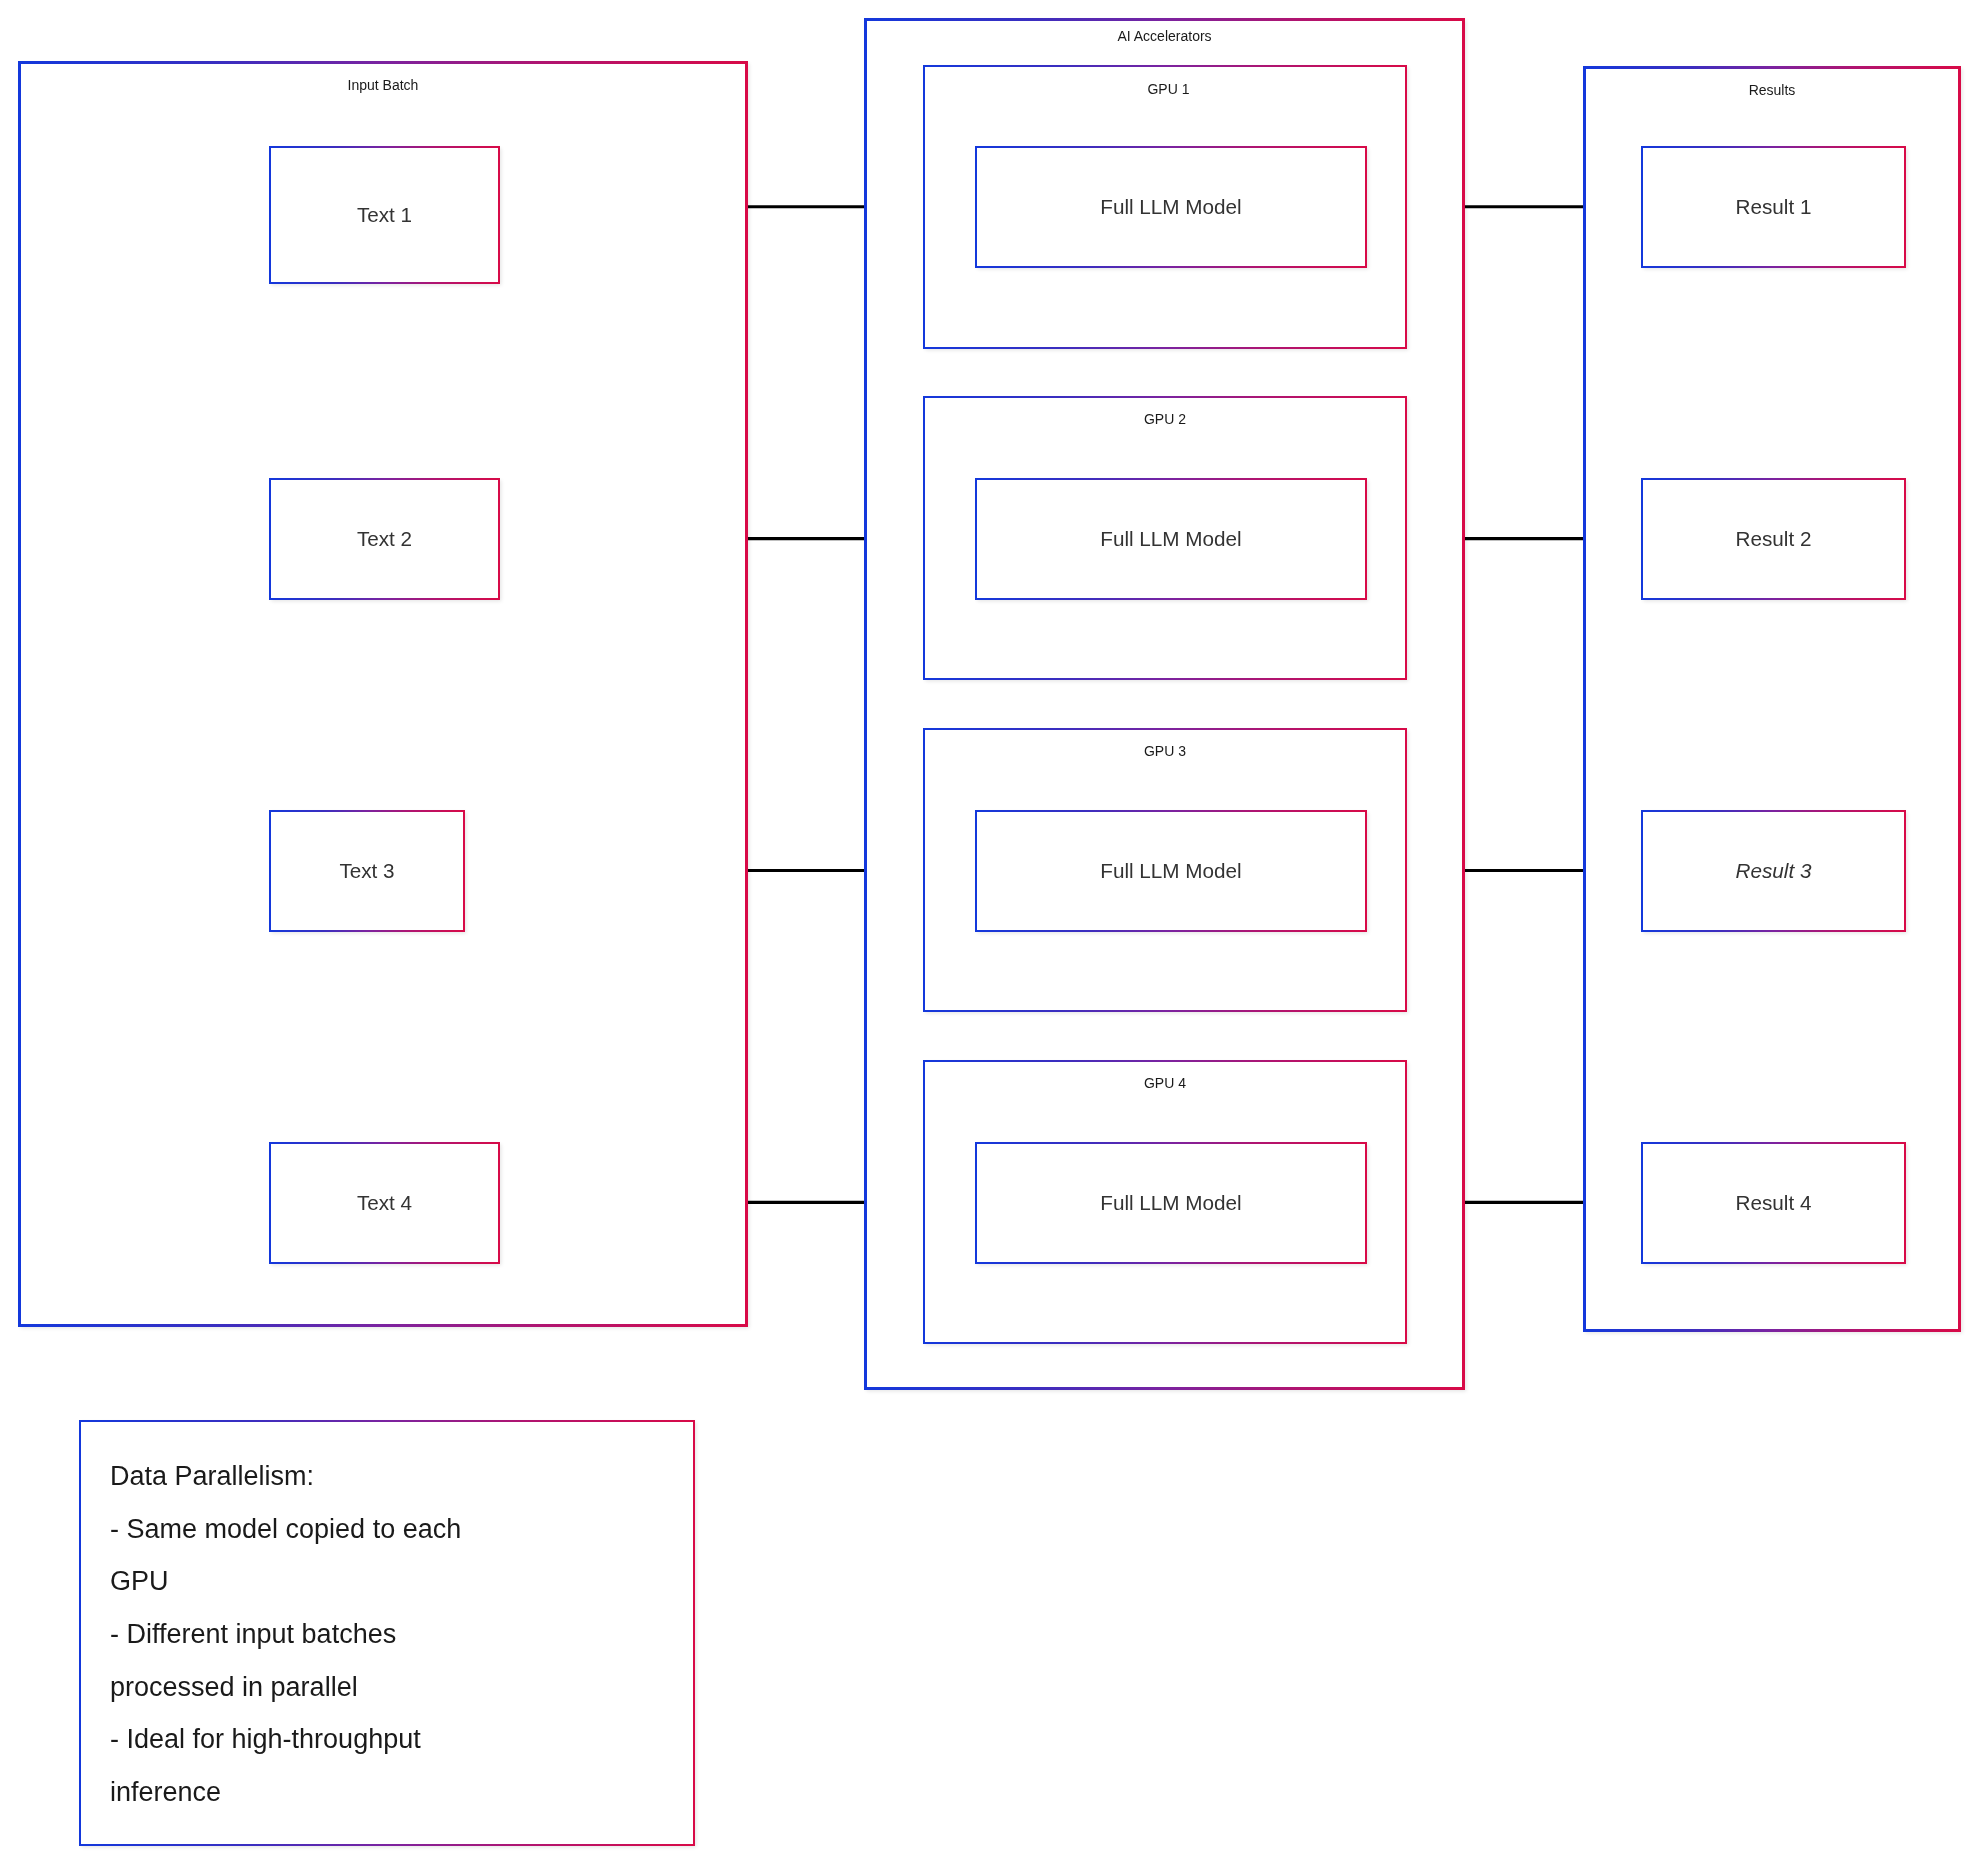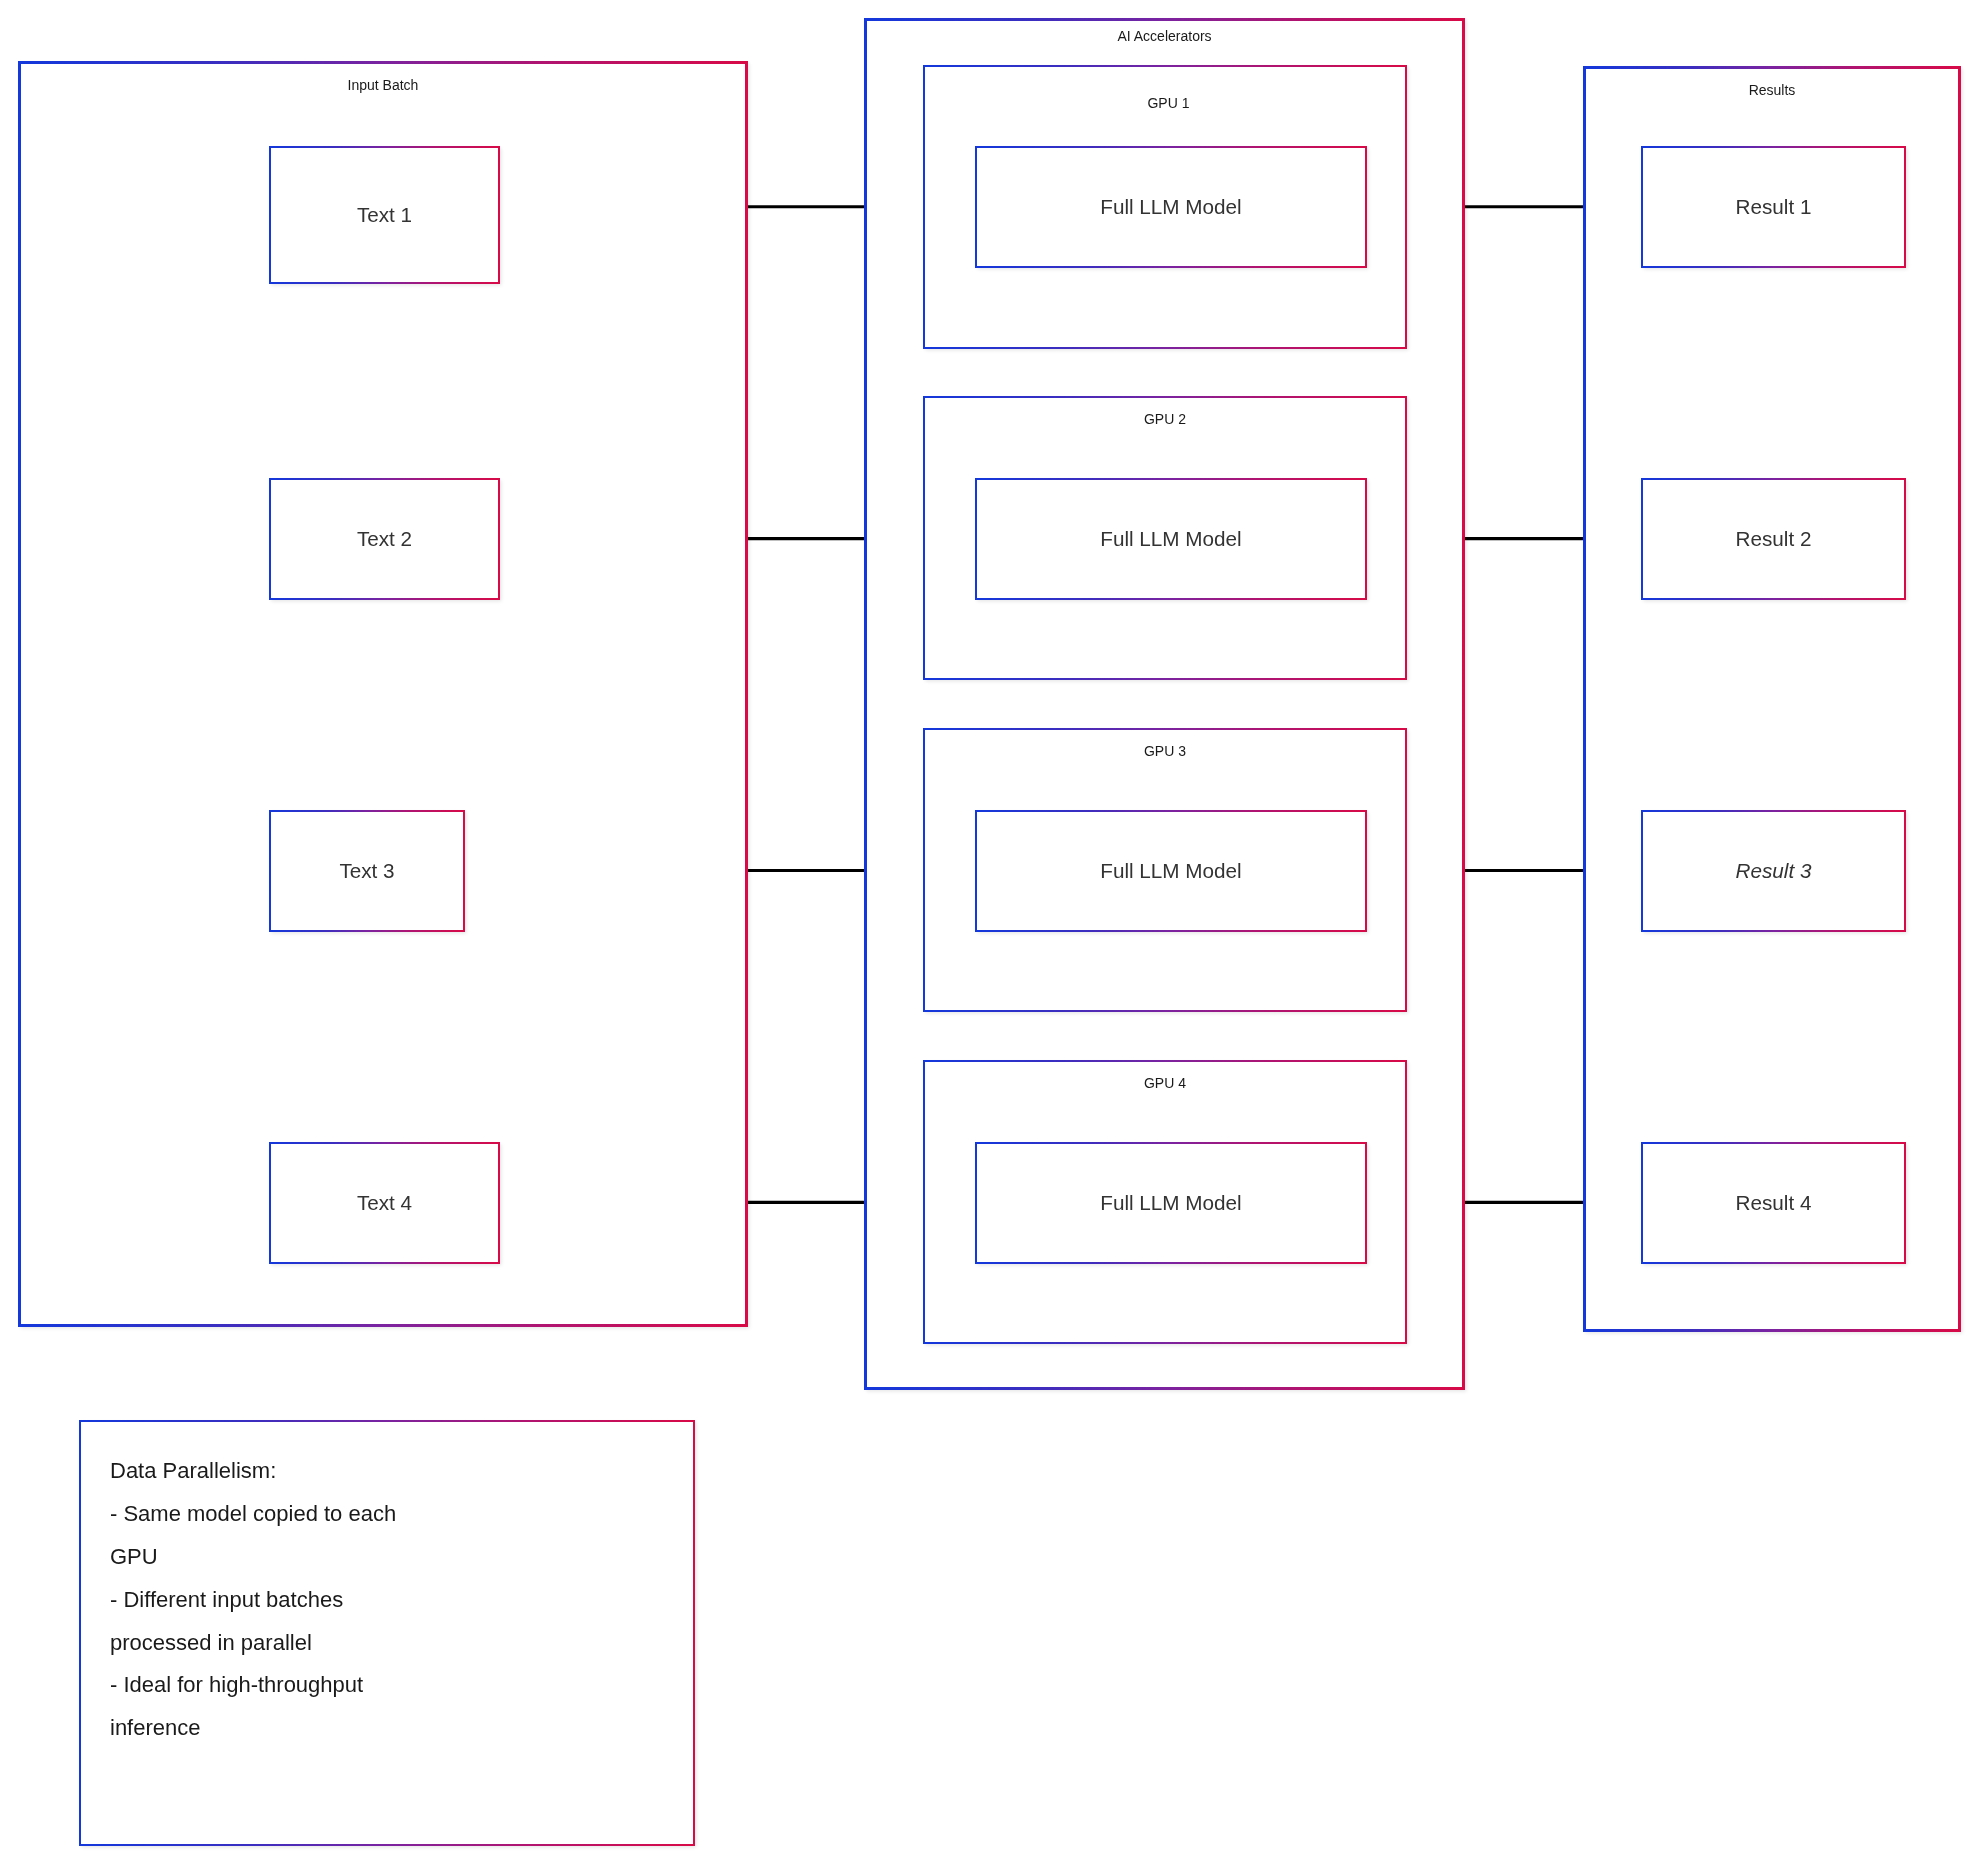--- a/index.html
+++ b/index.html
@@ -61,21 +61,21 @@
     color: #333333;
     text-align: center;
     white-space: nowrap;
   }
 
   .legend-text {
     position: absolute;
     left: 31px;
     top: 30px;
     right: 20.7px;
-    font-size: 22px;
+    font-size: 27px;
     color: #1a1a1a;
     line-height: 1.95;
     white-space: pre-wrap;
   }
 
   .arrow-svg {
     position: absolute;
     overflow: visible;
     pointer-events: none;
   }
@@ -120,21 +120,21 @@
   </div>
   <div class="gbox thin shadowed" style="left:269px; top:1142px; width:231px; height:122px;">
     <div class="node-label">Text 4</div>
   </div>
 
   <div class="gbox shadowed" style="left:864px; top:18px; width:601px; height:1372px;">
     <div class="container-title" style="top:11.4px;">AI Accelerators</div>
   </div>
 
   <div class="gbox thin shadowed" style="left:923px; top:65px; width:484px; height:284px;">
-    <div class="container-title" style="top:31px;padding-left:7px;">GPU 1</div>
+    <div class="container-title" style="top:17px;padding-left:7px;">GPU 1</div>
   </div>
   <div class="gbox thin shadowed" style="left:975px; top:146px; width:392px; height:122px;">
     <div class="node-label">Full LLM Model</div>
   </div>
 
   <div class="gbox thin shadowed" style="left:923px; top:396px; width:484px; height:284px;">
     <div class="container-title" style="top:15.5px;">GPU 2</div>
   </div>
   <div class="gbox thin shadowed" style="left:975px; top:478px; width:392px; height:122px;">
     <div class="node-label">Full LLM Model</div>

